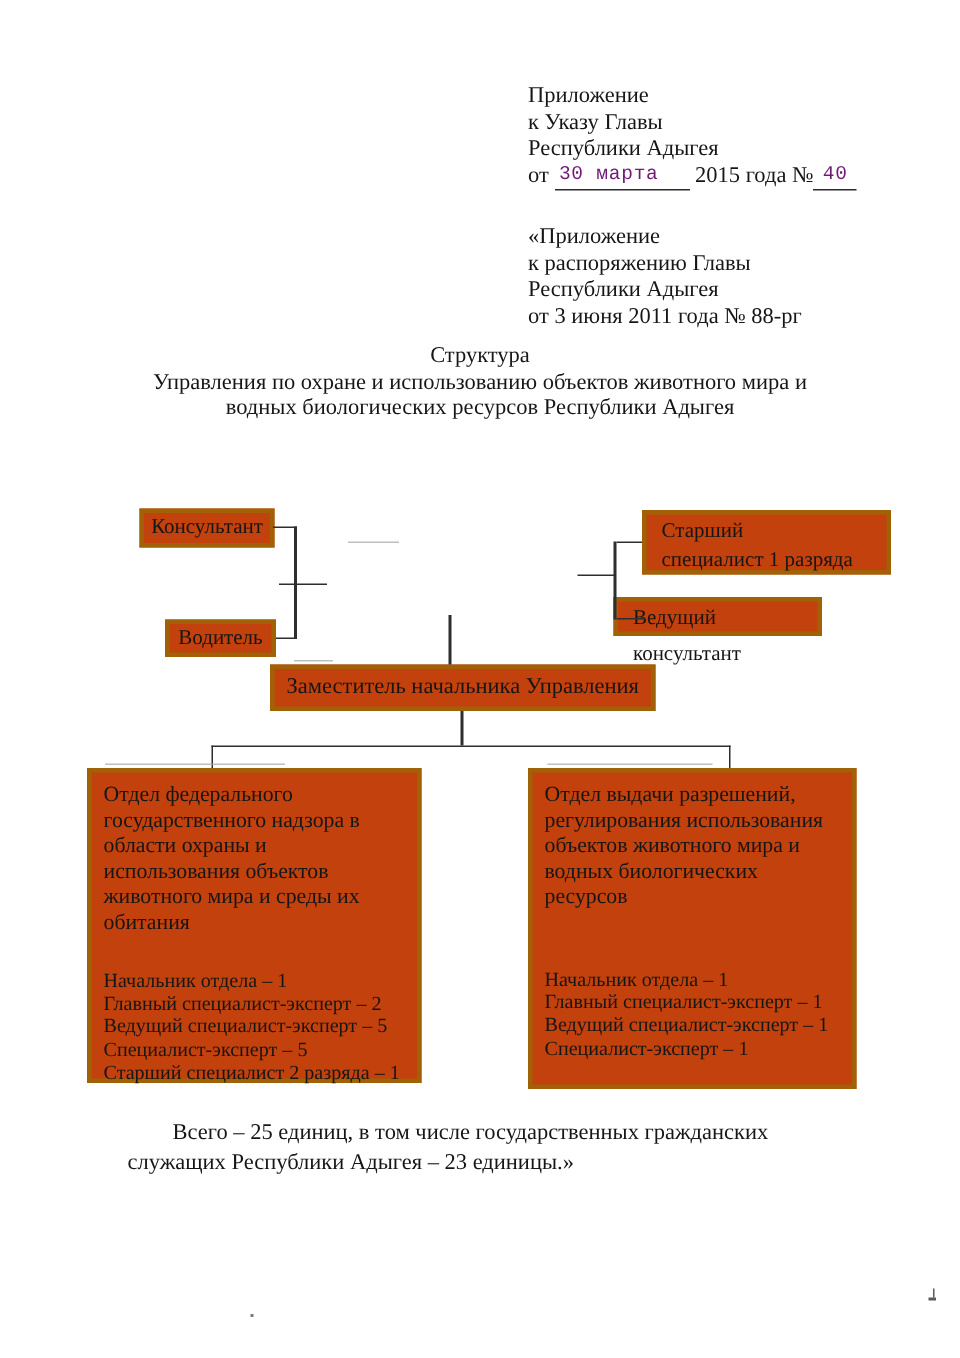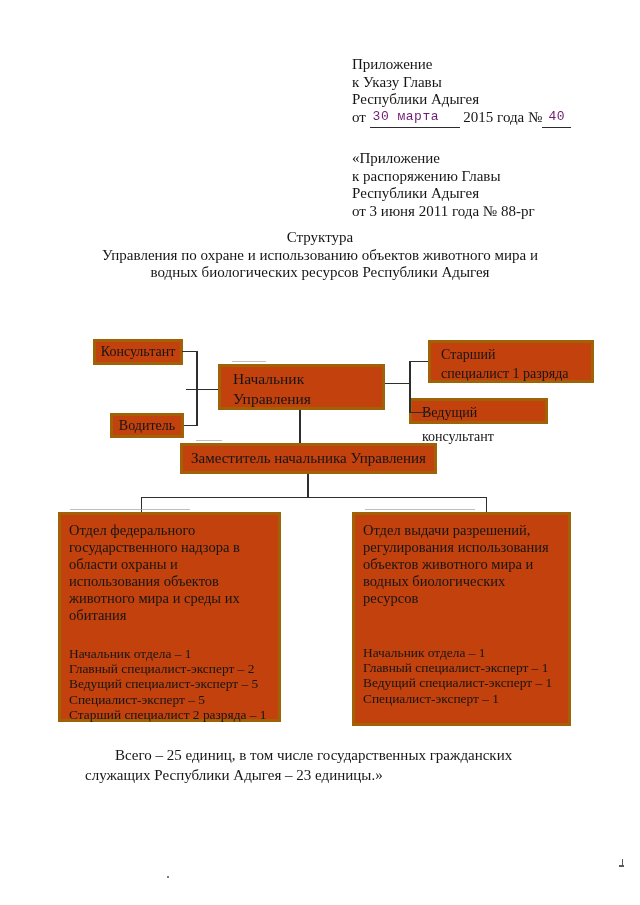--- a/index.html
+++ b/index.html
@@ -56,22 +56,20 @@
 Управления по охране и использованию объектов животного мира и
 водных биологических ресурсов Республики Адыгея</div>
 
   <div class="box center small-label" style="left:93px; top:339px; width:90px; height:26px;">
     <span>Консультант</span>
   </div>
   <div class="box center small-label" style="left:110px; top:413px; width:74px; height:25px;">
     <span>Водитель</span>
   </div>
 
-  <div class="box pre" style="left:218px; top:364px; width:167px; height:46px; font-size:15.5px; line-height:20px; padding:2px 0 0 12px;">Начальник
-Управления</div>
 
   <div class="box pre small-label" style="left:428px; top:340px; width:166px; height:43px; line-height:19px; padding:2px 0 0 10px;">Старший
 специалист 1 разряда</div>
   <div class="box small-label" style="left:409px; top:398px; width:139px; height:26px; line-height:24px; padding-left:10px;">Ведущий консультант</div>
 
   <div class="box center" style="left:180px; top:443px; width:257px; height:31px; font-size:15px;">
     <span>Заместитель начальника Управления</span>
   </div>
 
   <div class="box dept" style="left:58px; top:512px; width:223px; height:210px;">

